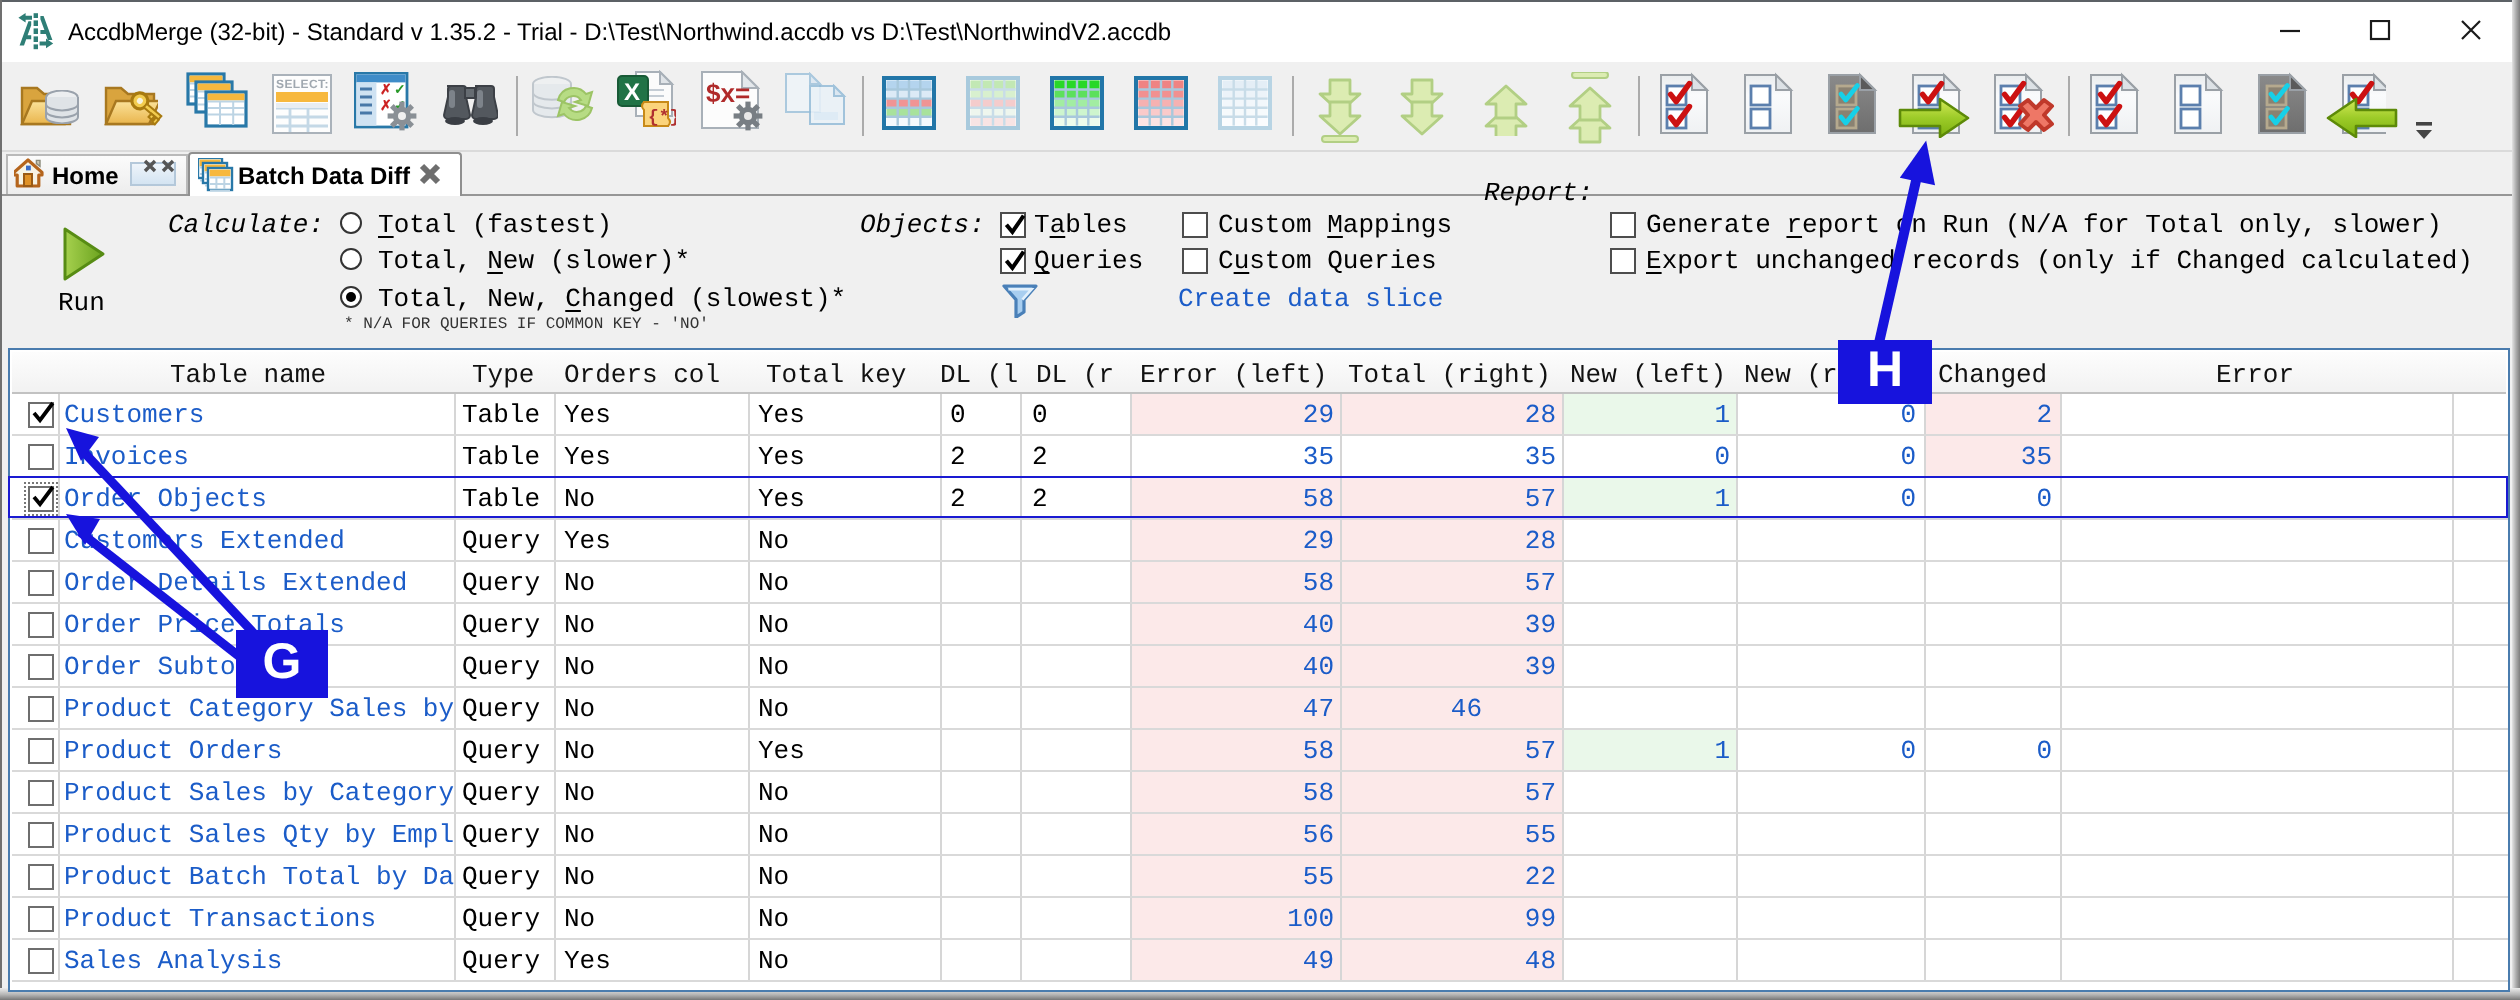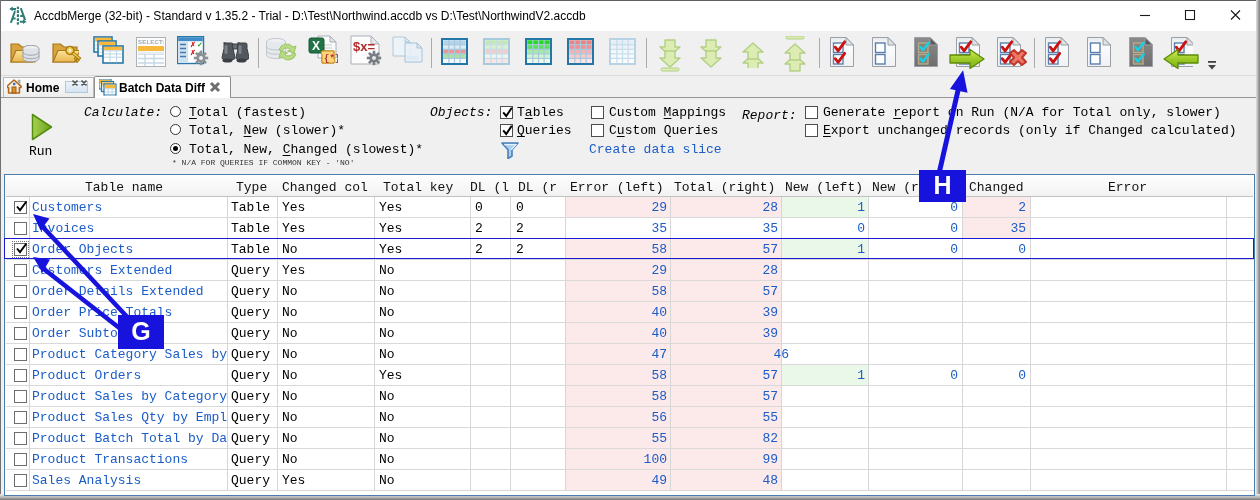--- a/index.html
+++ b/index.html
@@ -520,31 +520,31 @@
 <div class="abs mono" style="left:517px;top:123px"><u>Q</u>ueries</div>
 <svg style="position:absolute;left:501px;top:142px" width="18" height="17" viewBox="0 0 18 17">
     <path d="M1 1 h16 l-6 6.8 v6.2 l-4 2.6 v-8.8 z" fill="#a8cef0" stroke="#4a80b8" stroke-width="1.6" stroke-linejoin="round"></path>
     <path d="M3.2 2.6 h11.6 l-4.6 5.2" fill="none" stroke="#e2f0fc" stroke-width="1.3"></path>
   </svg>
 <div class="ocb" style="left:591px;top:106px"></div>
 <div class="abs mono" style="left:609px;top:105px">Custom <u>M</u>appings</div>
 <div class="ocb" style="left:591px;top:124px"></div>
 <div class="abs mono" style="left:609px;top:123px">C<u>u</u>stom Queries</div>
 <div class="abs mono" style="left:589px;top:142px;color:#1b5cc8">Create data slice</div>
-<div class="abs mono it" style="left:742px;top:108px">Report:</div>
+<div class="abs mono it" style="left:742px;top:89px">Report:</div>
 <div class="ocb" style="left:805px;top:106px"></div>
 <div class="abs mono" style="left:823px;top:105px">Generate <u>r</u>eport on Run (N/A for Total only, slower)</div>
 <div class="ocb" style="left:805px;top:124px"></div>
 <div class="abs mono" style="left:823px;top:123px"><u>E</u>xport unchanged records (only if Changed calculated)</div>
 <div class="abs" style="left:4px;top:174px;width:1251px;height:322px;background:#fff;border:1.5px solid #4a7cae"></div>
 <div class="abs" style="left:6px;top:176px;width:1247px;height:20px;background:linear-gradient(180deg,#fdfdfd,#f2f2f2)"></div>
 <div class="abs" style="left:6px;top:196px;width:1247px;height:1px;background:#c2c2c2"></div>
 <div class="abs hdr" style="left:85px;top:180px">Table name</div>
 <div class="abs hdr" style="left:236px;top:180px">Type</div>
-<div class="abs hdr" style="left:282px;top:180px">Changed col</div>
+<div class="abs hdr" style="left:282px;top:180px">Orders col</div>
 <div class="abs hdr" style="left:383px;top:180px">Total key</div>
 <div class="abs hdr" style="left:470px;top:180px">DL (l</div>
 <div class="abs hdr" style="left:518px;top:180px">DL (r</div>
 <div class="abs hdr" style="left:570px;top:180px">Error (left)</div>
 <div class="abs hdr" style="left:674px;top:180px">Total (right)</div>
 <div class="abs hdr" style="left:785px;top:180px">New (left)</div>
 <div class="abs hdr" style="left:872px;top:180px">New (right)</div>
 <div class="abs hdr" style="left:969px;top:180px">Changed</div>
 <div class="abs hdr" style="left:1108px;top:180px">Error</div>
 <div class="abs" style="left:566px;top:197px;width:215px;height:21px;background:#fce9e9"></div>
@@ -627,21 +627,21 @@
 <div class="cell" style="left:379px;top:323px">No</div>
 <div class="cell num blue" style="left:607px;top:323px;width:60px">40</div>
 <div class="cell num blue" style="left:718px;top:323px;width:60px">39</div>
 <div class="abs" style="left:566px;top:344px;width:215px;height:21px;background:#fce9e9"></div>
 <div class="cb" style="left:14px;top:348px"></div>
 <div class="cell blue" style="left:32px;top:344px">Product Category Sales by</div>
 <div class="cell" style="left:231px;top:344px">Query</div>
 <div class="cell" style="left:282px;top:344px">No</div>
 <div class="cell" style="left:379px;top:344px">No</div>
 <div class="cell num blue" style="left:607px;top:344px;width:60px">47</div>
-<div class="cell num blue" style="left:729px;top:344px;width:60px">46</div>
+<div class="cell num blue" style="left:681px;top:344px;width:60px">46</div>
 <div class="abs" style="left:566px;top:365px;width:215px;height:21px;background:#fce9e9"></div>
 <div class="abs" style="left:782px;top:365px;width:86px;height:21px;background:#eaf8ea"></div>
 <div class="cb" style="left:14px;top:369px"></div>
 <div class="cell blue" style="left:32px;top:365px">Product Orders</div>
 <div class="cell" style="left:231px;top:365px">Query</div>
 <div class="cell" style="left:282px;top:365px">No</div>
 <div class="cell" style="left:379px;top:365px">Yes</div>
 <div class="cell num blue" style="left:607px;top:365px;width:60px">58</div>
 <div class="cell num blue" style="left:718px;top:365px;width:60px">57</div>
 <div class="cell num blue" style="left:805px;top:365px;width:60px">1</div>
@@ -663,21 +663,21 @@
 <div class="cell" style="left:379px;top:407px">No</div>
 <div class="cell num blue" style="left:607px;top:407px;width:60px">56</div>
 <div class="cell num blue" style="left:718px;top:407px;width:60px">55</div>
 <div class="abs" style="left:566px;top:428px;width:215px;height:21px;background:#fce9e9"></div>
 <div class="cb" style="left:14px;top:432px"></div>
 <div class="cell blue" style="left:32px;top:428px">Product Batch Total by Da</div>
 <div class="cell" style="left:231px;top:428px">Query</div>
 <div class="cell" style="left:282px;top:428px">No</div>
 <div class="cell" style="left:379px;top:428px">No</div>
 <div class="cell num blue" style="left:607px;top:428px;width:60px">55</div>
-<div class="cell num blue" style="left:718px;top:428px;width:60px">82</div>
+<div class="cell num blue" style="left:718px;top:428px;width:60px">22</div>
 <div class="abs" style="left:566px;top:449px;width:215px;height:21px;background:#fce9e9"></div>
 <div class="cb" style="left:14px;top:453px"></div>
 <div class="cell blue" style="left:32px;top:449px">Product Transactions</div>
 <div class="cell" style="left:231px;top:449px">Query</div>
 <div class="cell" style="left:282px;top:449px">No</div>
 <div class="cell" style="left:379px;top:449px">No</div>
 <div class="cell num blue" style="left:607px;top:449px;width:60px">100</div>
 <div class="cell num blue" style="left:718px;top:449px;width:60px">99</div>
 <div class="abs" style="left:566px;top:470px;width:215px;height:21px;background:#fce9e9"></div>
 <div class="cb" style="left:14px;top:474px"></div>

